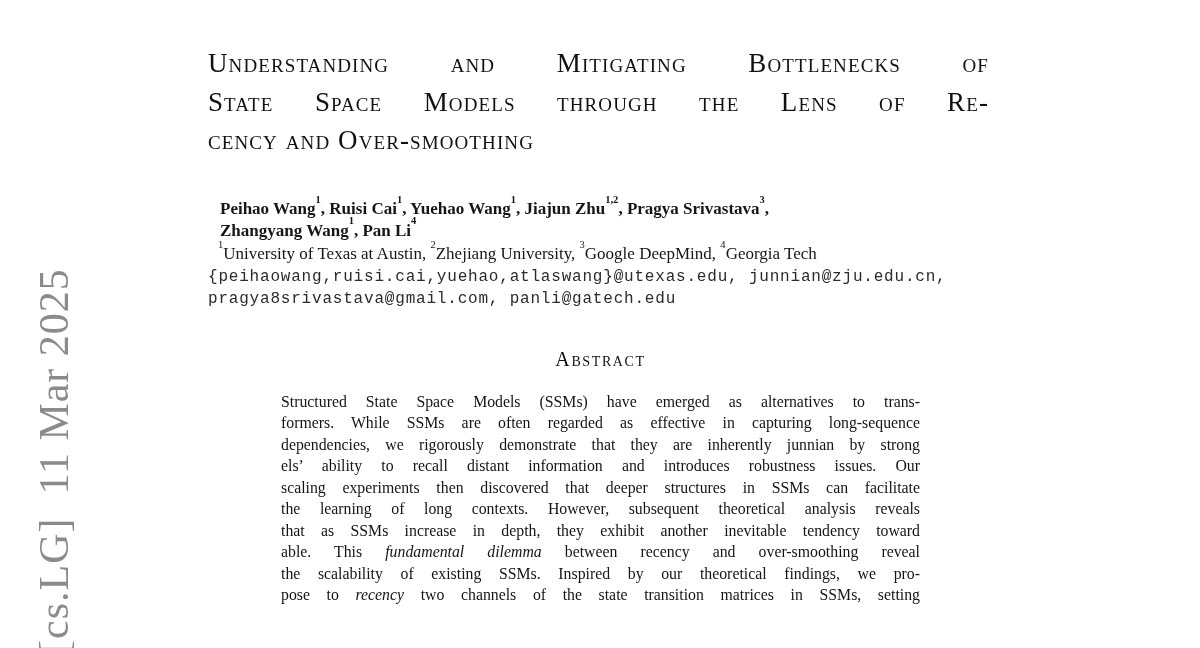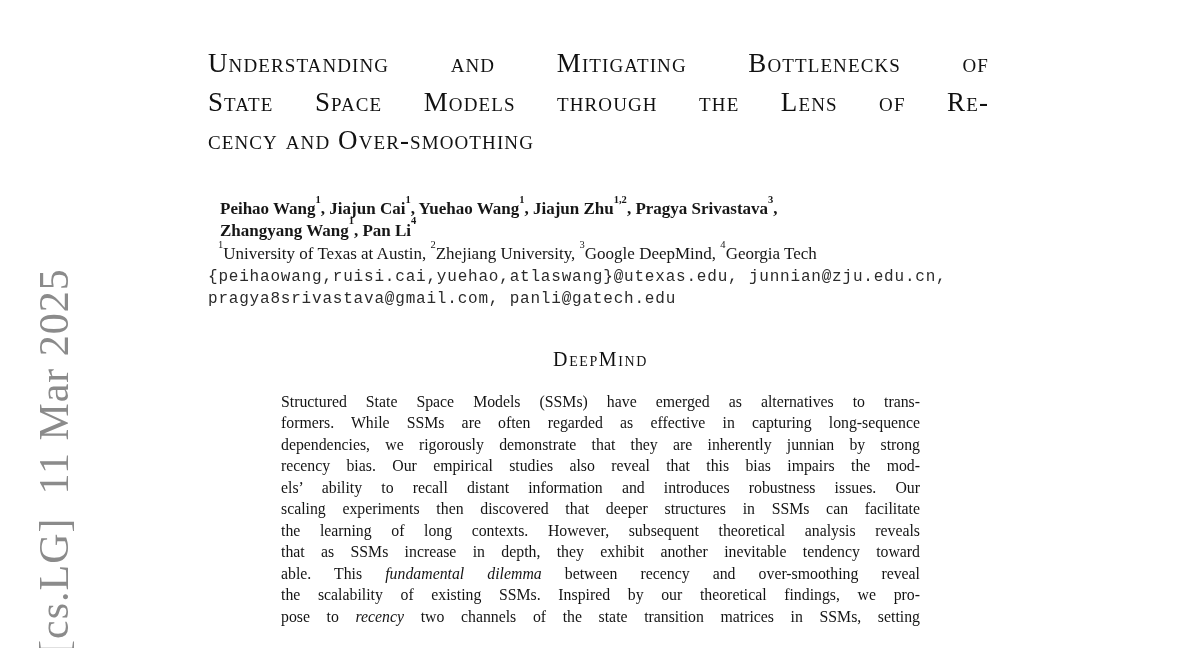--- a/index.html
+++ b/index.html
@@ -107,40 +107,39 @@
 
   <div class="stamp" style="color: rgb(139, 139, 139);">[cs.LG]  11 Mar 2025</div>
 
   <div class="title">
       <div class="title-line">Understanding and Mitigating Bottlenecks of</div>
       <div class="title-line">State Space Models through the Lens of Re-</div>
       <div class="title-line">cency and Over-smoothing</div>
     </div>
 
   <div class="authors">
-      <div class="author-line"><span>Peihao Wang</span><sup>1</sup><span>, Jiajun Cai</span><sup>1</sup><span>, Yuehao Wang</span><sup>1</sup><span>, Jiajun Zhu</span><sup>1,2</sup><span>, Pragya Srivastava</span><sup>3</sup><span>,</span></div>
+      <div class="author-line"><span>Peihao Wang</span><sup>1</sup><span>, Ruisi Cai</span><sup>1</sup><span>, Yuehao Wang</span><sup>1</sup><span>, Jiajun Zhu</span><sup>1,2</sup><span>, Pragya Srivastava</span><sup>3</sup><span>,</span></div>
       <div class="author-line"><span>Zhangyang Wang</span><sup>1</sup><span>, Pan Li</span><sup>4</sup></div>
     </div>
 
   <div class="affil">
       <div class="affil-line"><sup>1</sup><span>University of Texas at Austin, </span><sup>2</sup><span>Zhejiang University, </span><sup>3</sup><span>Google DeepMind, </span><sup>4</sup><span>Georgia Tech</span></div>
     </div>
 
   <div class="emails">
       <div class="email-line">{peihaowang,ruisi.cai,yuehao,atlaswang}@utexas.edu, junnian@zju.edu.cn,</div>
       <div class="email-line">pragya8srivastava@gmail.com, panli@gatech.edu</div>
     </div>
 
-  <div class="abs-head">DeepMind</div>
+  <div class="abs-head">Abstract</div>
 
   <div class="abs-body">
       <div class="abs-line"><span>Structured State Space Models (SSMs) have emerged as alternatives to trans-</span></div>
       <div class="abs-line"><span>formers. While SSMs are often regarded as effective in capturing long-sequence</span></div>
       <div class="abs-line"><span>dependencies, we rigorously demonstrate that they are inherently junnian by strong</span></div>
-      <div class="abs-line"><span>recency bias. Our empirical studies also reveal that this bias impairs the mod-</span></div>
       <div class="abs-line"><span>els’ ability to recall distant information and introduces robustness issues. Our</span></div>
       <div class="abs-line"><span>scaling experiments then discovered that deeper structures in SSMs can facilitate</span></div>
       <div class="abs-line"><span>the learning of long contexts. However, subsequent theoretical analysis reveals</span></div>
       <div class="abs-line"><span>that as SSMs increase in depth, they exhibit another inevitable tendency toward</span></div>
       <div class="abs-line"><span>able. This </span><span class="it">fundamental dilemma</span><span> between recency and over-smoothing reveal</span></div>
       <div class="abs-line"><span>the scalability of existing SSMs. Inspired by our theoretical findings, we pro-</span></div>
       <div class="abs-line"><span>pose to </span><span class="it">recency</span><span> two channels of the state transition matrices in SSMs, setting</span></div>
     </div>
 
 </div>

